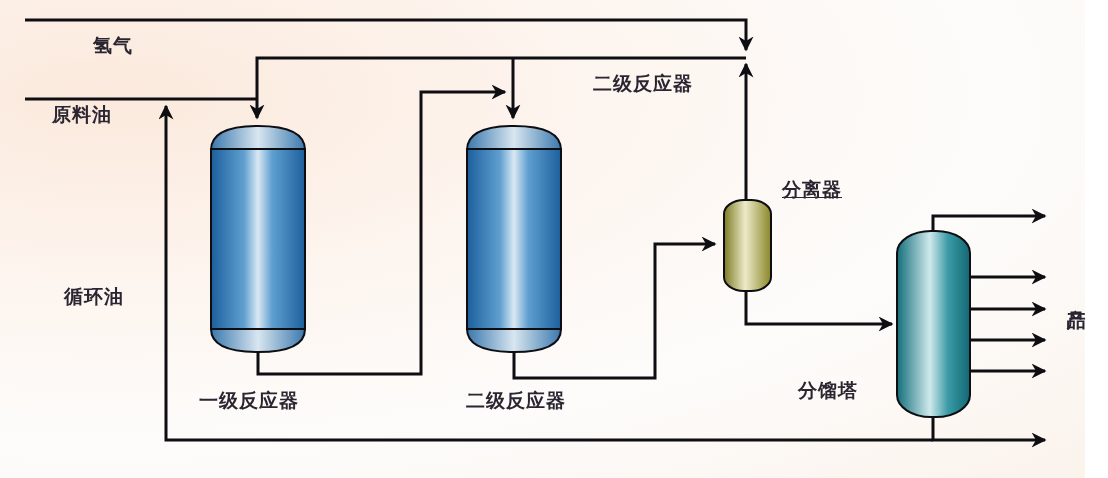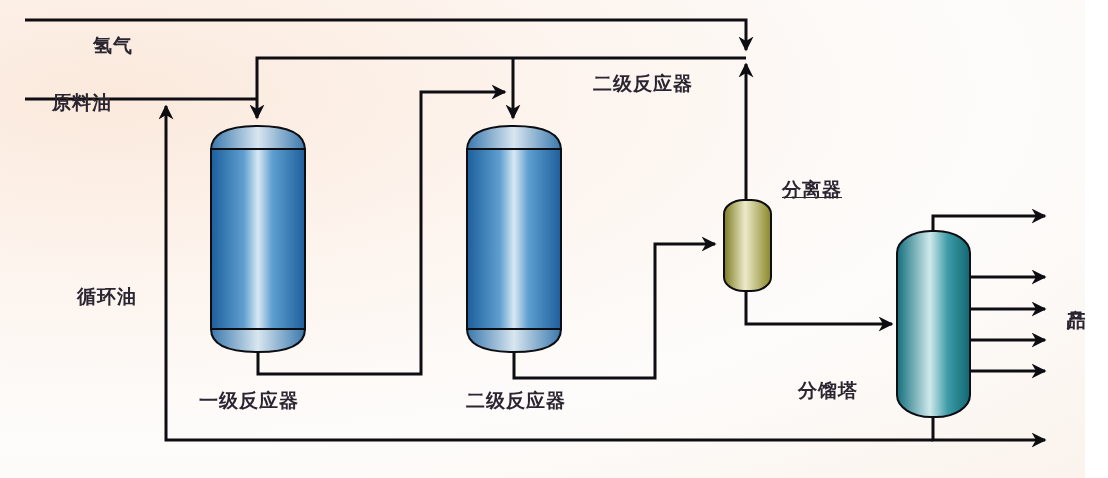--- a/index.html
+++ b/index.html
@@ -91,21 +91,21 @@
     <g>
       <rect x="724" y="200" width="47" height="91" rx="20" ry="14" fill="url(#gOlive)" stroke="#0d0d12" stroke-width="2"></rect>
     </g>
 
     <g>
       <rect x="897" y="231" width="73" height="186" rx="34" ry="22" fill="url(#gTeal)" stroke="#0d0d12" stroke-width="2"></rect>
     </g>
   </svg>
 
   <div class="label" style="left:93px; top:33px;">氢气</div>
-  <div class="label" style="left:52px; top:90px;">原料油</div>
+  <div class="label" style="left:52px; top:102px;">原料油</div>
   <div class="label" style="left:593px; top:71px;">二级反应器</div>
-  <div class="label" style="left:77px; top:284px;">循环油</div>
+  <div class="label" style="left:64px; top:284px;">循环油</div>
   <div class="label" style="left:199px; top:388px;">一级反应器</div>
   <div class="label" style="left:466px; top:388px;">二级反应器</div>
   <div class="label" style="left:782px; top:177px;text-decoration:underline;">分离器</div>
   <div class="label" style="left:798px; top:378px;font-family:Liberation Mono, monospace;">分馏塔</div>
   <div class="label vertical" style="left:1064px; top:294px;">产品</div>
 </div>
 
 </body></html>

